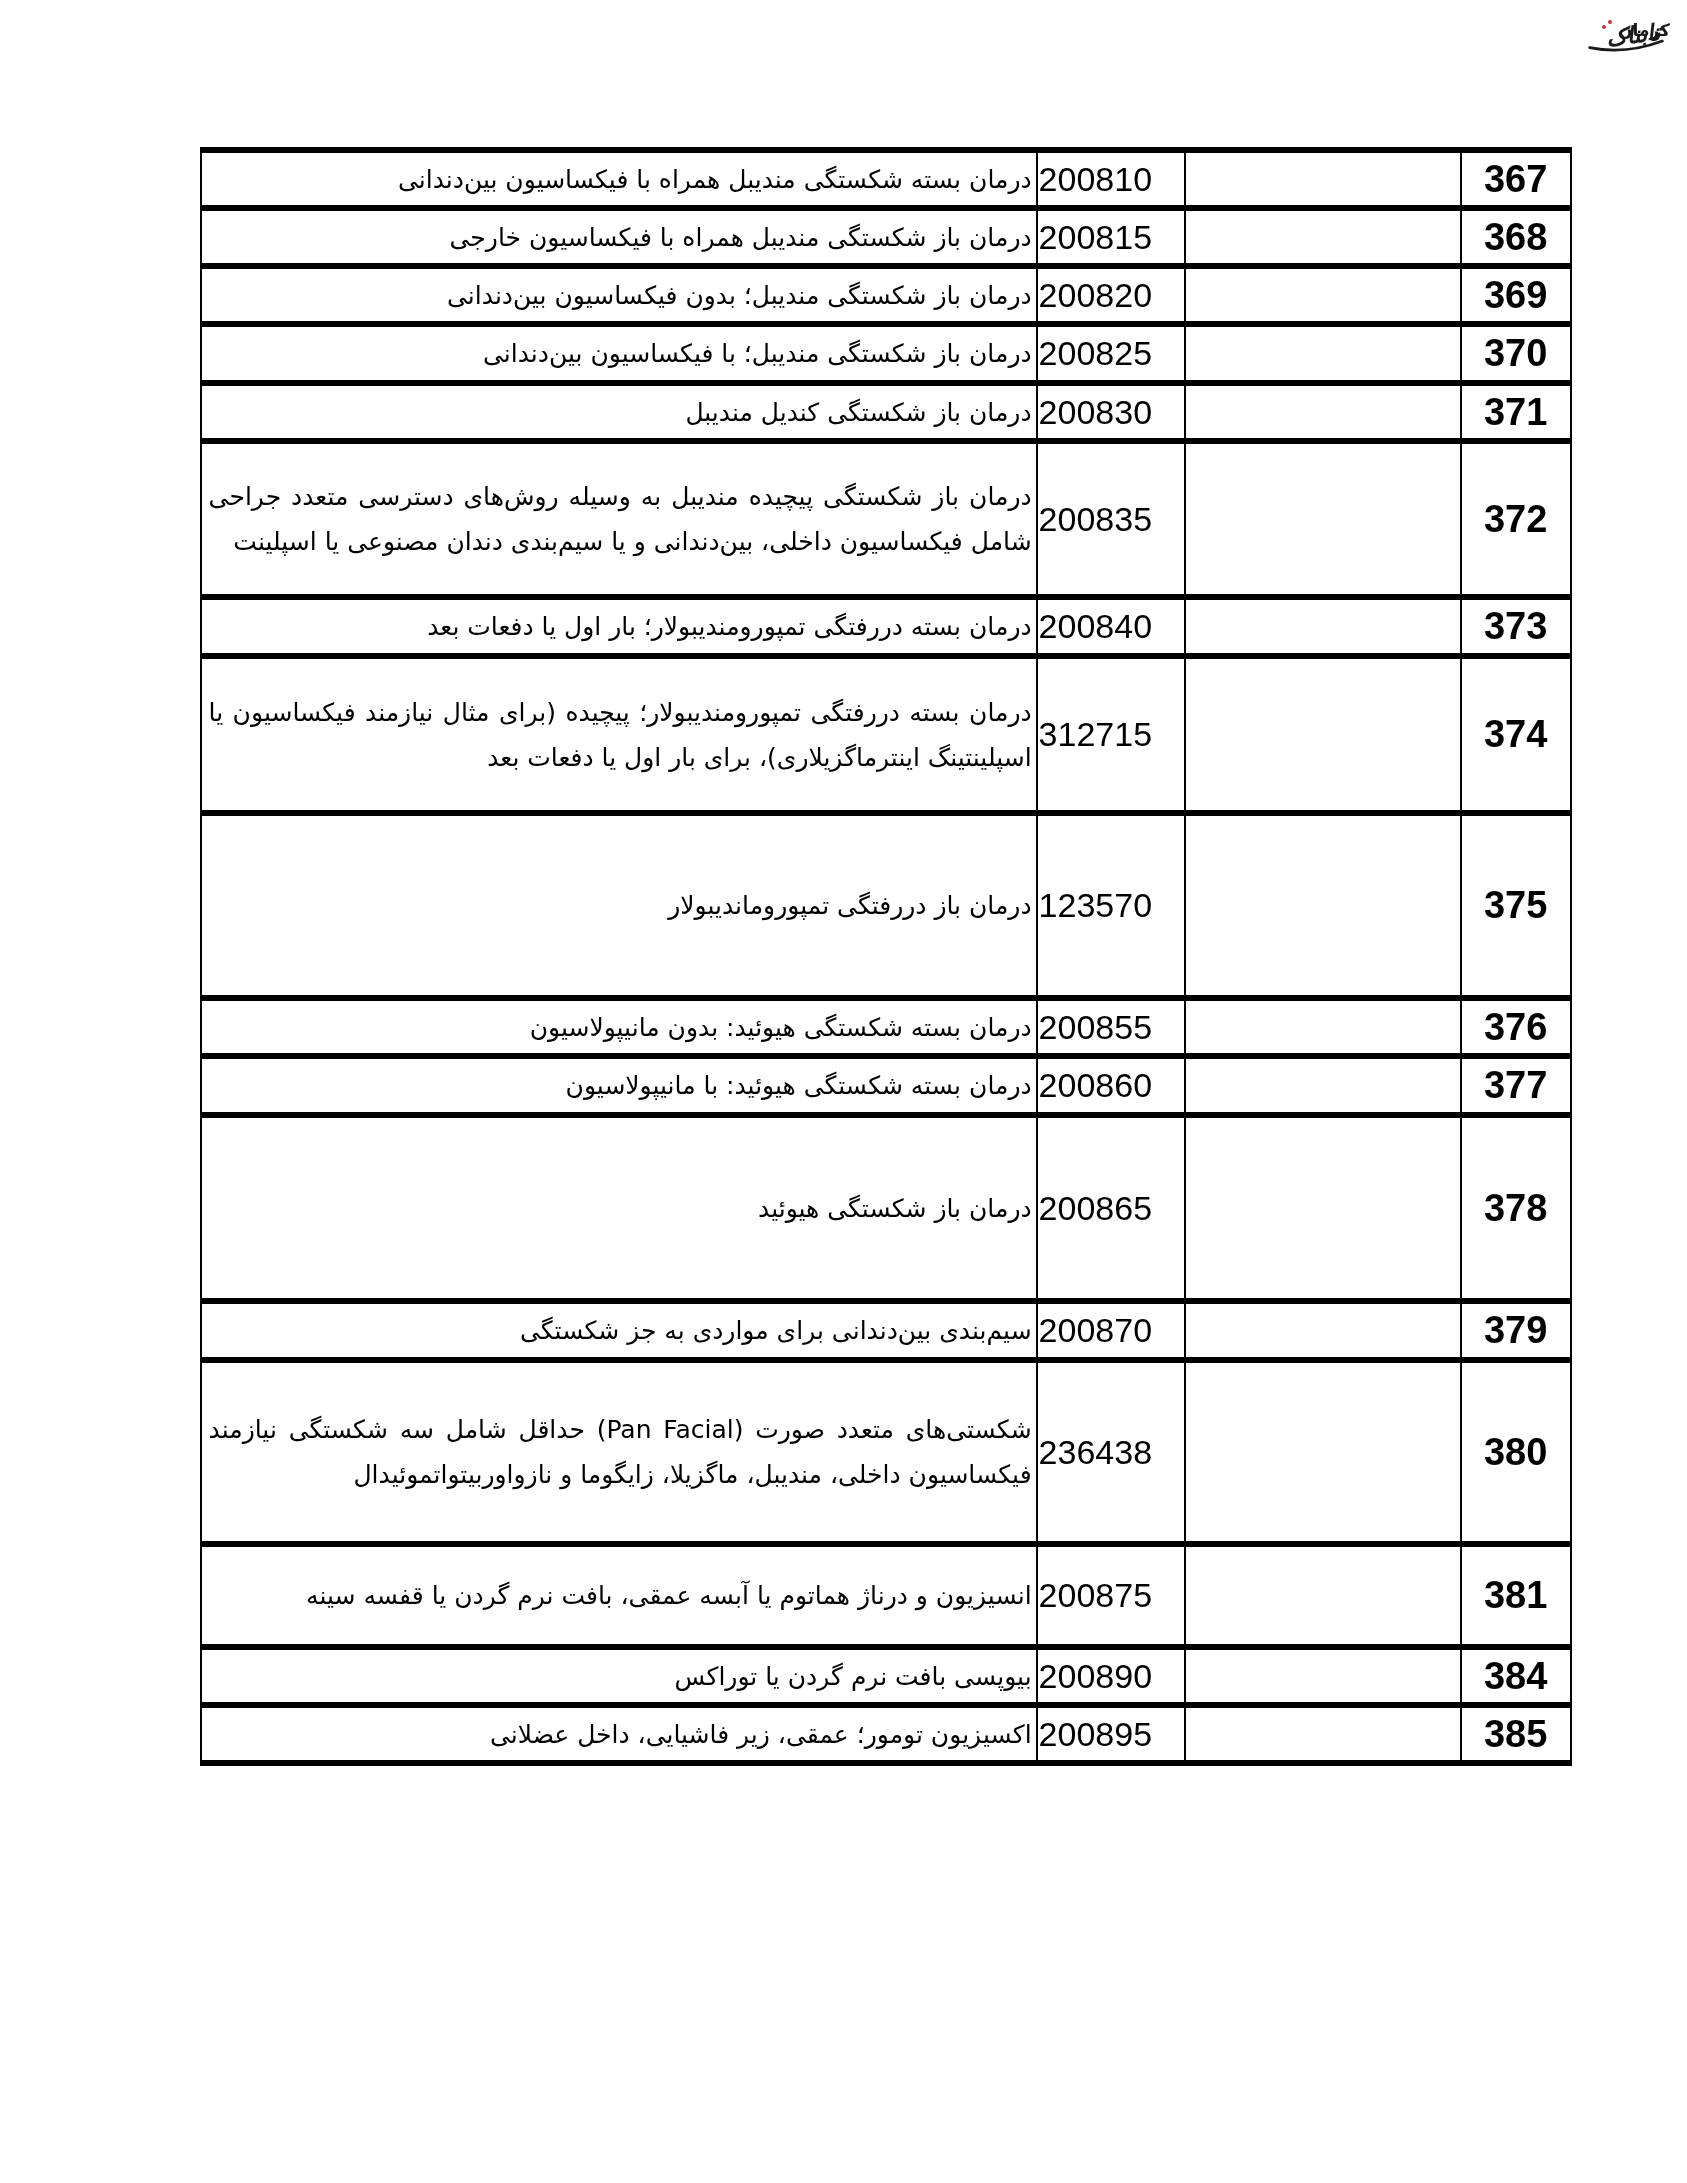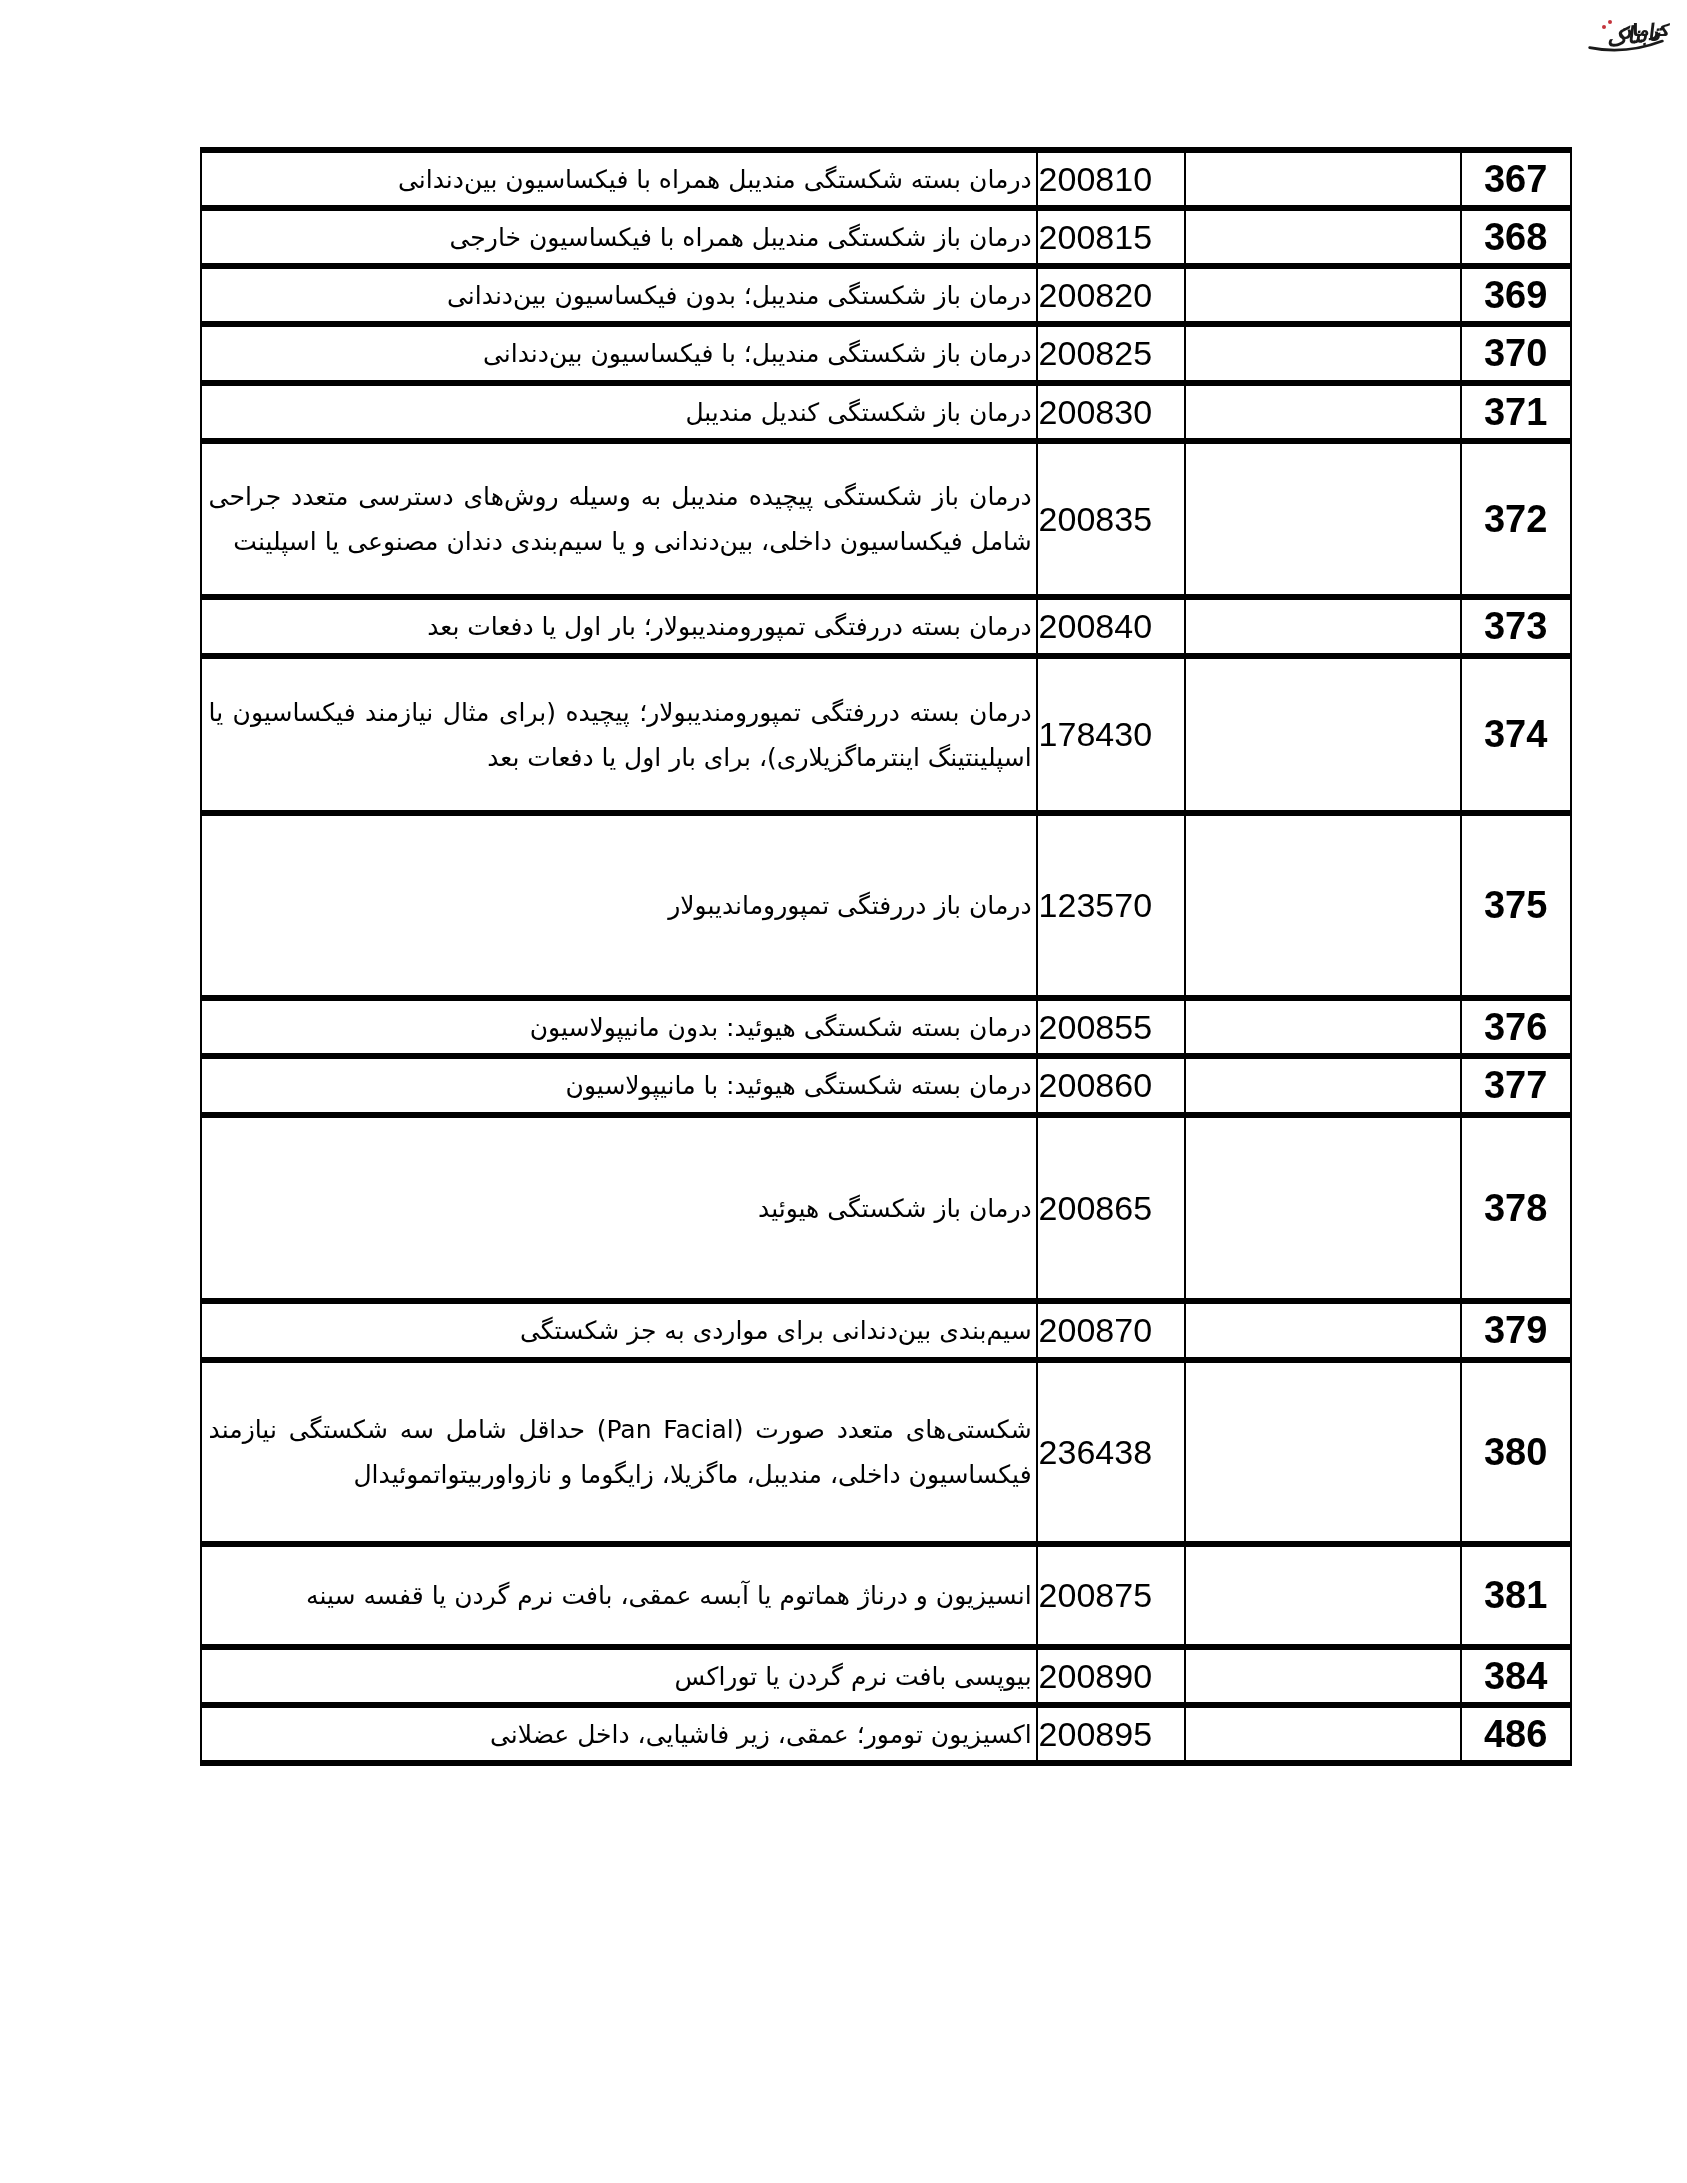--- a/index.html
+++ b/index.html
@@ -104,21 +104,21 @@
   </tr>
       <tr style="height: 59px;">
     <td class="num">373</td>
     <td class="empty"></td>
     <td class="code">200840</td>
     <td class="desc">درمان بسته دررفتگی تمپورومندیبولار؛ بار اول یا دفعات بعد</td>
   </tr>
       <tr style="height: 157px;">
     <td class="num">374</td>
     <td class="empty"></td>
-    <td class="code">178430</td>
+    <td class="code">312715</td>
     <td class="desc">درمان بسته دررفتگی تمپورومندیبولار؛ پیچیده (برای مثال نیازمند فیکساسیون یا اسپلینتینگ اینترماگزیلاری)، برای بار اول یا دفعات بعد</td>
   </tr>
       <tr style="height: 185px;">
     <td class="num">375</td>
     <td class="empty"></td>
     <td class="code">123570</td>
     <td class="desc">درمان باز دررفتگی تمپوروماندیبولار</td>
   </tr>
       <tr style="height: 58px;">
     <td class="num">376</td>
@@ -156,20 +156,20 @@
     <td class="code">200875</td>
     <td class="desc">انسیزیون و درناژ هماتوم یا آبسه عمقی، بافت نرم گردن یا قفسه سینه</td>
   </tr>
       <tr style="height: 58px;">
     <td class="num">384</td>
     <td class="empty"></td>
     <td class="code">200890</td>
     <td class="desc">بیوپسی بافت نرم گردن یا توراکس</td>
   </tr>
       <tr style="height: 58px;">
-    <td class="num">486</td>
+    <td class="num">385</td>
     <td class="empty"></td>
     <td class="code">200895</td>
     <td class="desc">اکسیزیون تومور؛ عمقی، زیر فاشیایی، داخل عضلانی</td>
   </tr>
     </tbody>
 </table>
 
 
 </body></html>

